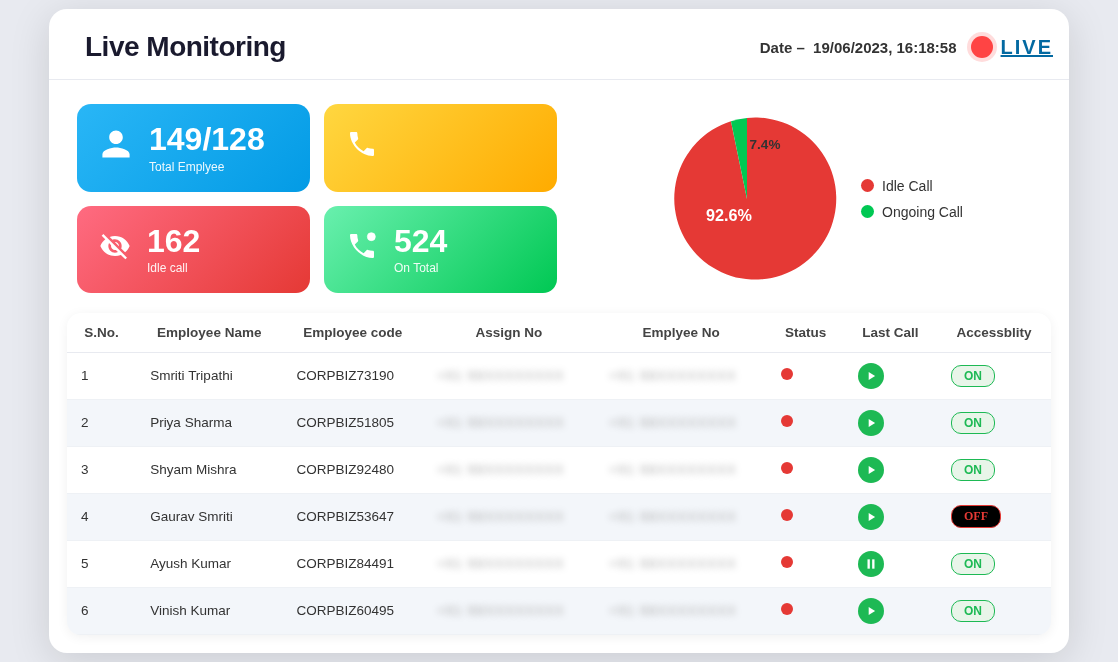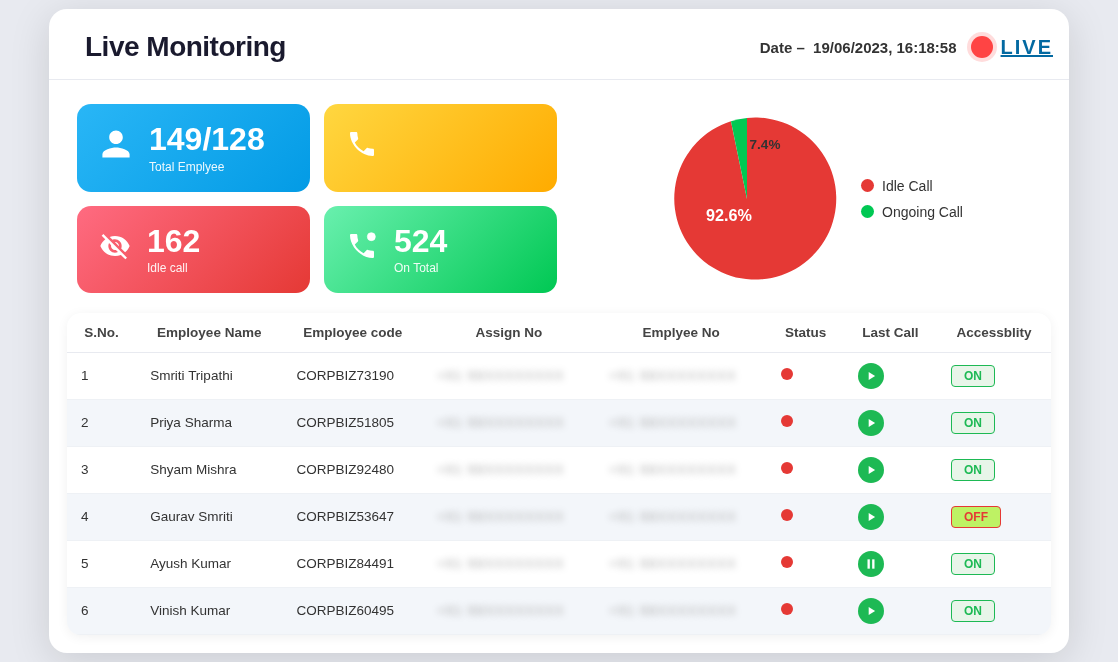--- a/index.html
+++ b/index.html
@@ -226,34 +226,35 @@
       height: 26px;
       border-radius: 50%;
       background: #1db954;
       display: inline-flex;
       align-items: center;
       justify-content: center;
       cursor: pointer;
     }
     .access-badge {
       padding: 3px 12px;
-      border-radius: 4px;
+      border-radius: 10px;
       font-size: 12px;
       font-weight: 700;
       display: inline-block;
     }
     .access-on {
       background: #e8f5e9;
       color: #1db954;
       border: 1.5px solid #1db954;
     }
     .access-off {
-      background: #bef264;
+      background: #000000;
       color: #e53935;
       border: 1.5px solid #e53935;
+      font-family: Liberation Serif, serif;
     }
     .blurred {
       color: transparent;
       text-shadow: 0 0 7px #aaa;
       user-select: none;
       background: transparent;
       border-radius: 4px;
       letter-spacing: 1px;
     }
   </style>

